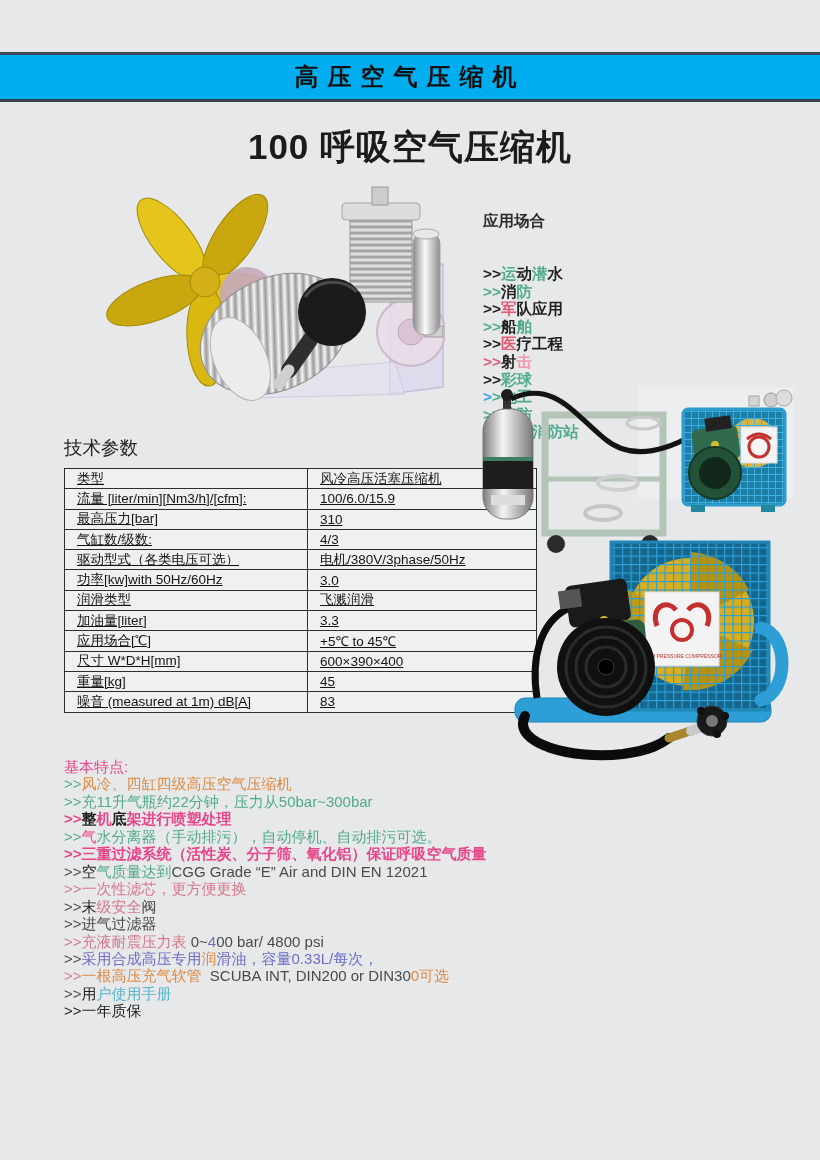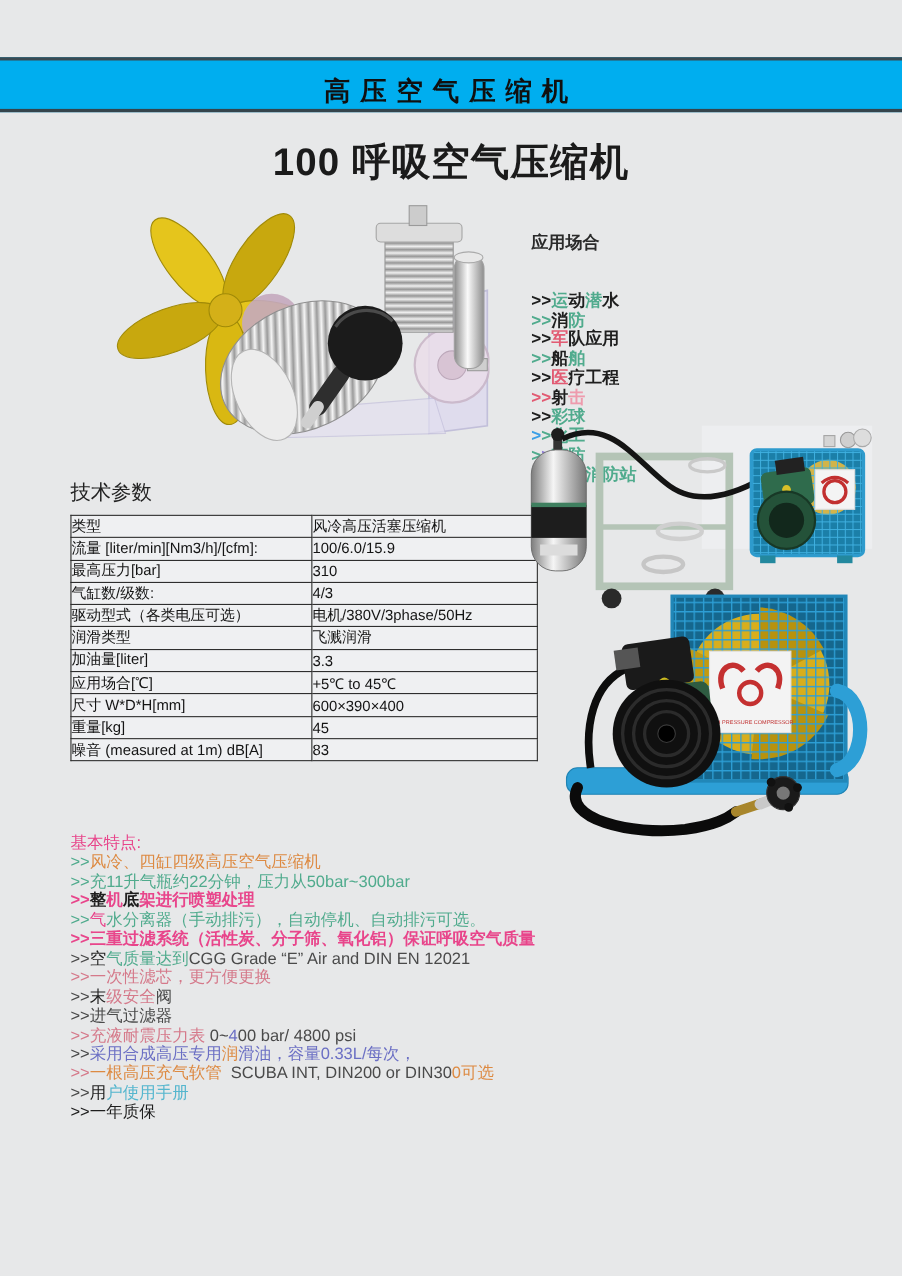--- a/index.html
+++ b/index.html
@@ -1,30 +1,30 @@
 <!DOCTYPE html>
 <html><head>
 <meta charset="utf-8">
 <style>
   html,body{margin:0;padding:0;background:#c9cacc;}
   .page{position:relative;width:820px;height:1160px;background:#E7E8E9;overflow:hidden;
         font-family:"Liberation Sans",sans-serif;color:#1e1e1e;}
   .header-band{position:absolute;left:0;top:52px;width:820px;height:44px;background:#00AEEF;
         border-top:3px solid #3A4A52;border-bottom:3px solid #35444C;
-        display:flex;align-items:flex-end;justify-content:center;}
+        display:flex;align-items:center;justify-content:center;}
   .header-band .t{font-family:"DejaVu Serif",serif;font-weight:bold;font-size:24px;
         letter-spacing:9px;color:#101010;}
   .page-title{position:absolute;top:124px;left:0;width:820px;text-align:center;
         font-size:35px;font-weight:600;color:#1b1b1b;letter-spacing:1px;}
   .apps{position:absolute;left:483px;top:177px;font-size:15.5px;line-height:17.6px;white-space:pre;font-weight:bold;}
   .apps .heading{color:#2a2a2a;}
   .spec-heading{position:absolute;left:64px;top:435px;font-size:18.5px;color:#222;}
   .spec-table{position:absolute;left:64px;top:468px;border-collapse:collapse;}
   .spec-table td{border:1.5px solid #2e2e2e;font-size:13.5px;color:#141414;
-        padding:0 0;height:19.3px;background:#EFF0F2;vertical-align:middle;}
+        padding:0 12px;height:19.3px;background:#EFF0F2;vertical-align:middle;text-decoration:underline;}
   .spec-table td.c1{width:218px;}
   .spec-table td.c2{width:204px;}
   .features{position:absolute;left:64px;top:758px;font-size:15px;line-height:17.45px;white-space:pre;}
   .segline span{white-space:pre;}
   svg{position:absolute;display:block;}
   .render3d{left:95px;top:182px;}
   .photo1{left:453px;top:383px;}
   .photo2{left:503px;top:530px;}
 </style>
 </head>
@@ -116,20 +116,24 @@
           <td class="c1">最高压力[bar]</td>
           <td class="c2">310</td>
         </tr>
         <tr>
           <td class="c1">气缸数/级数:</td>
           <td class="c2">4/3</td>
         </tr>
         <tr>
           <td class="c1">驱动型式（各类电压可选）</td>
           <td class="c2">电机/380V/3phase/50Hz</td>
+        </tr>
+        <tr>
+          <td class="c1">功率[kw]with 50Hz/60Hz</td>
+          <td class="c2">3.0</td>
         </tr>
         <tr>
           <td class="c1">润滑类型</td>
           <td class="c2">飞溅润滑</td>
         </tr>
         <tr>
           <td class="c1">加油量[liter]</td>
           <td class="c2">3.3</td>
         </tr>
         <tr>

